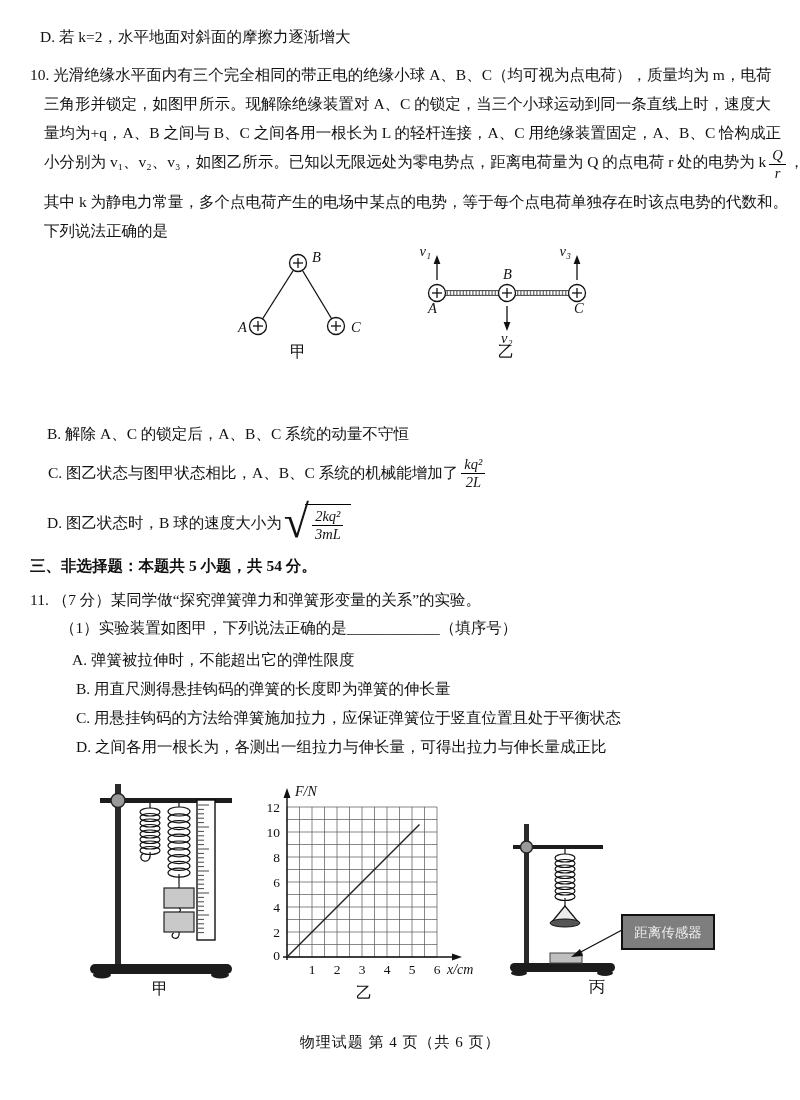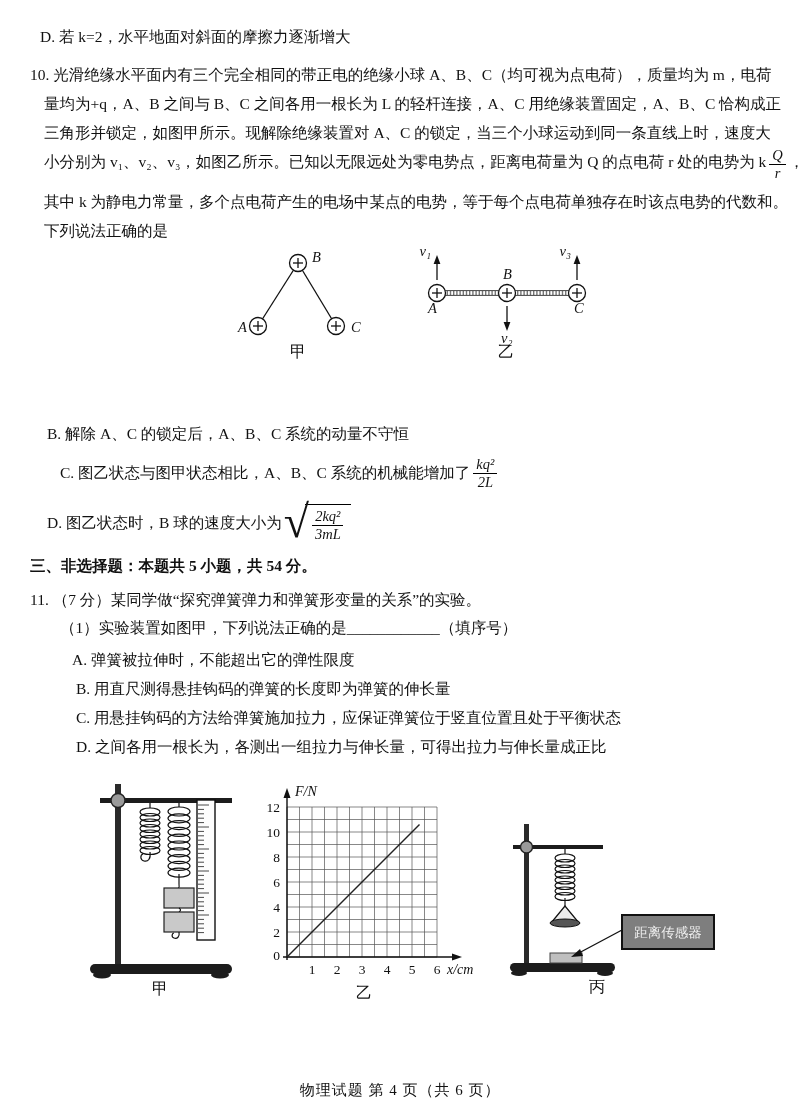--- a/index.html
+++ b/index.html
@@ -16,37 +16,37 @@
   .pl.tall{height:40px;display:flex;align-items:flex-start;}
   .mathline{position:absolute;display:flex;align-items:center;font-size:15.5px;white-space:nowrap;}
   .frac{display:inline-flex;flex-direction:column;align-items:center;font-style:italic;
         font-size:14.5px;line-height:1.15;margin:0 3px;}
   .frac .fnum{border-bottom:1.3px solid #000;padding:0 3px;}
   .frac .fden{padding:0 3px;}
   .sqrt{display:inline-flex;align-items:center;margin-left:2px;}
   .sqrt-sign{font-size:46px;line-height:0.8;font-style:normal;margin-right:-4px;transform:translateY(-1px);}
   .sqrt-body{border-top:1.6px solid #000;padding:2px 4px 0 4px;}
   .footer{position:absolute;top:1033px;left:0;width:100%;text-align:center;
-          font-size:15px;letter-spacing:1px;margin-top:48px;}
+          font-size:15px;letter-spacing:1px;}
   svg{position:absolute;overflow:visible;}
   svg text{font-family:"Liberation Serif","DejaVu Serif",serif;}
   .figlab{font-size:16px;}
   .varlab{font-style:italic;font-size:14.5px;}
 </style>
 </head>
 <body>
 
 <div class="page">
 
   <div class="tline" style="left:40px;top:27px">D. 若 k=2，水平地面对斜面的摩擦力逐渐增大</div>
 
   <div class="para">
     <div class="pl">10. 光滑绝缘水平面内有三个完全相同的带正电的绝缘小球 A、B、C（均可视为点电荷），质量均为 m，电荷</div>
+    <div class="pl indent">三角形并锁定，如图甲所示。现解除绝缘装置对 A、C 的锁定，当三个小球运动到同一条直线上时，速度大</div>
     <div class="pl indent">量均为+q，A、B 之间与 B、C 之间各用一根长为 L 的轻杆连接，A、C 用绝缘装置固定，A、B、C 恰构成正</div>
-    <div class="pl indent">三角形并锁定，如图甲所示。现解除绝缘装置对 A、C 的锁定，当三个小球运动到同一条直线上时，速度大</div>
     <div class="pl indent tall">
       <span>小分别为 v₁、v₂、v₃，如图乙所示。已知以无限远处为零电势点，距离电荷量为 Q 的点电荷 r 处的电势为 k</span>
       <span class="frac">
           <span class="fnum">Q</span>
           <span class="fden">r</span>
         </span>
       <span>，</span>
     </div>
     <div class="pl indent">其中 k 为静电力常量，多个点电荷产生的电场中某点的电势，等于每个点电荷单独存在时该点电势的代数和。</div>
     <div class="pl indent">下列说法正确的是</div>
@@ -113,21 +113,21 @@
       <text class="varlab" x="208" y="68" stroke="none" fill="#111">A</text>
       <text class="varlab" x="283" y="34" stroke="none" fill="#111">B</text>
       <text class="varlab" x="354" y="68" stroke="none" fill="#111">C</text>
       <text class="figlab" x="278" y="112" stroke="none" fill="#111">乙</text>
     </g>
   </svg>
 
   <div class="mathline" style="left:47px;top:424px;height:20px">
     <span>B. 解除 A、C 的锁定后，A、B、C 系统的动量不守恒</span>
   </div>
-  <div class="mathline" style="left:60px;top:452px;height:42px">
+  <div class="mathline" style="left:48px;top:452px;height:42px">
     <span>C. 图乙状态与图甲状态相比，A、B、C 系统的机械能增加了</span>
     <span class="frac">
         <span class="fnum">kq²</span>
         <span class="fden">2L</span>
       </span>
   </div>
   <div class="mathline" style="left:47px;top:498px;height:50px">
     <span>D. 图乙状态时，B 球的速度大小为</span>
     <span class="sqrt">
         <span class="sqrt-sign">√</span>

